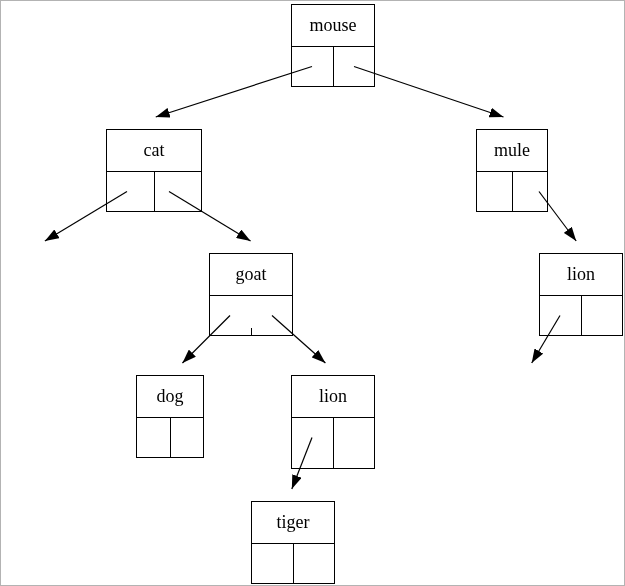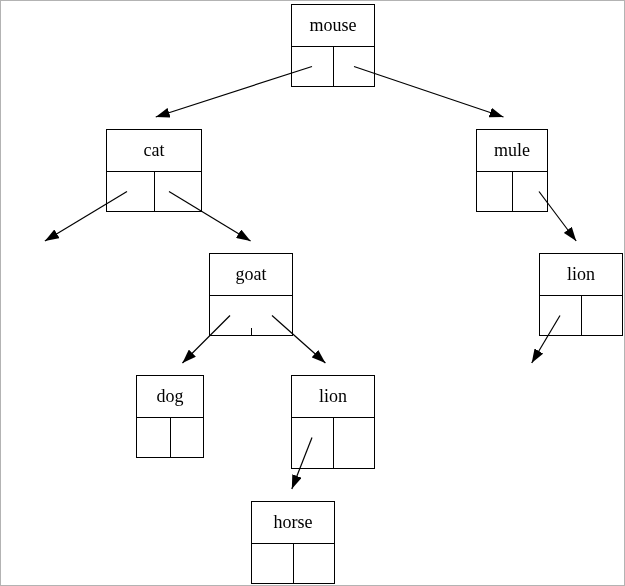--- a/index.html
+++ b/index.html
@@ -115,21 +115,21 @@
   <div class="tree-node" style="left: 290px; top: 374px; width: 84px; height: 94px;">
     <div class="node-label" style="height: 42px;">lion</div>
     <div class="node-pointers">
       <div class="ptr left"></div>
       <div class="ptr right"></div>
     </div>
   </div>
 
 
   <div class="tree-node" style="left: 250px; top: 500px; width: 84px; height: 83px;">
-    <div class="node-label" style="height: 42px;">horse</div>
+    <div class="node-label" style="height: 42px;">tiger</div>
     <div class="node-pointers">
       <div class="ptr left"></div>
       <div class="ptr right"></div>
     </div>
   </div>
 </div>
   <svg class="edges-layer" xmlns="http://www.w3.org/2000/svg" width="623" height="584">
     <defs>
       <marker id="arrowhead" markerUnits="userSpaceOnUse" markerWidth="15" markerHeight="10" refX="14" refY="5" orient="auto">
         <path d="M0,0 L14,5 L0,10 Z"></path>

